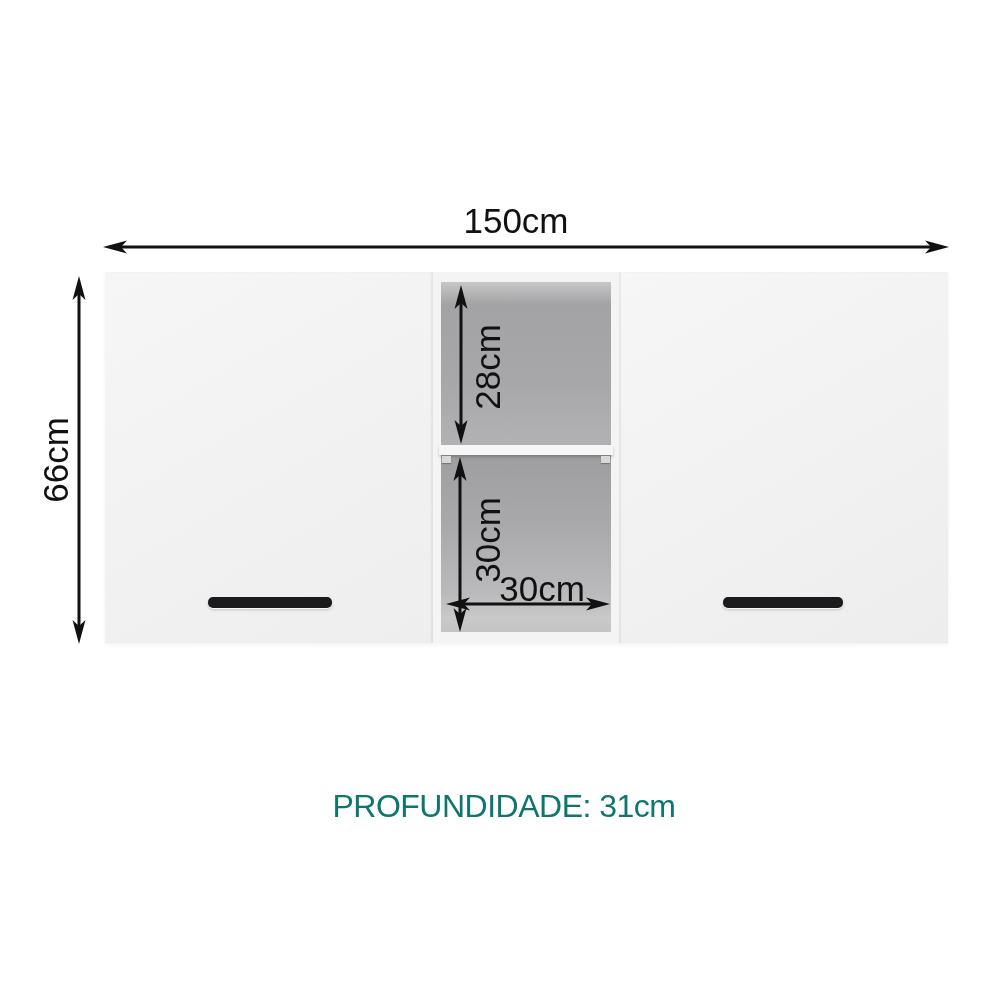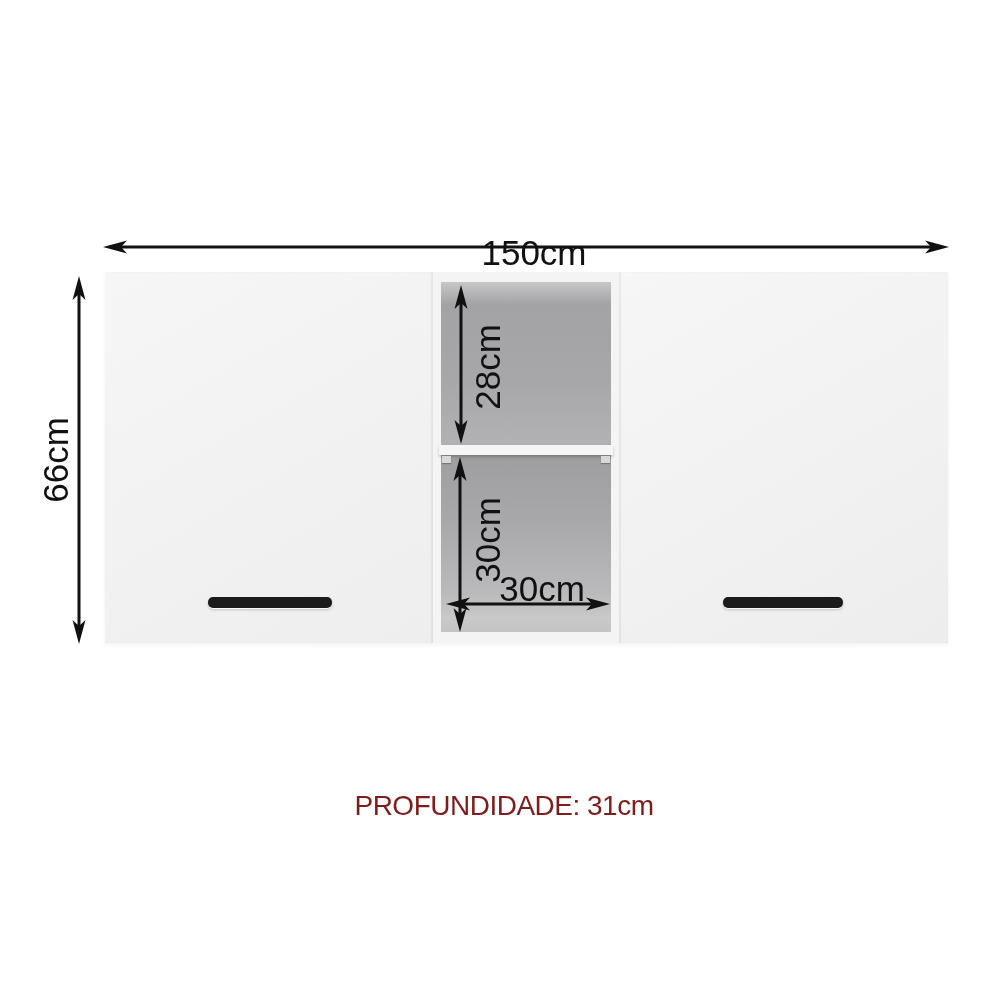--- a/index.html
+++ b/index.html
@@ -99,24 +99,24 @@
     color: #111111;
     transform: translate(-50%, -50%);
   }
   .dim-label.vertical {
     transform: translate(-50%, -50%) rotate(-90deg);
   }
   .depth-label {
     position: absolute;
     left: 504px; top: 806px;
     transform: translate(-50%, -50%);
-    font-size: 28px;
+    font-size: 32px;
     letter-spacing: -0.5px;
     white-space: nowrap;
-    color: #7f1d1d;
+    color: #0f766e;
   }
   .dim-line { stroke: #111111; stroke-width: 3; }
   .dim-head { fill: #111111; stroke: none; }
 </style>
 </head>
 <body>
 
 <div class="canvas">
 
   <div class="cabinet">
@@ -161,21 +161,21 @@
       <path class="dim-head" d="M460,632 L453.5,608 L460,614 L466.5,608 Z"></path>
     </g>
 
     <g>
       <line class="dim-line" x1="464" y1="604" x2="592" y2="604"></line>
       <path class="dim-head" d="M446,604 L470,597.5 L464,604 L470,610.5 Z"></path>
       <path class="dim-head" d="M610,604 L586,597.5 L592,604 L586,610.5 Z"></path>
     </g>
   </svg>
 
-  <div class="dim-label" style="left:534px; top:220px;margin-top:32px;">150cm</div>
+  <div class="dim-label" style="left:516px; top:220px;">150cm</div>
 
   <div class="dim-label vertical" style="left:55px; top:460px;">66cm</div>
 
   <div class="dim-label vertical" style="left:487px; top:367px;">28cm</div>
 
   <div class="dim-label vertical" style="left:487px; top:540px;">30cm</div>
 
   <div class="dim-label" style="left:542px; top:588px;">30cm</div>
 
   <div class="depth-label">PROFUNDIDADE: 31cm</div>

